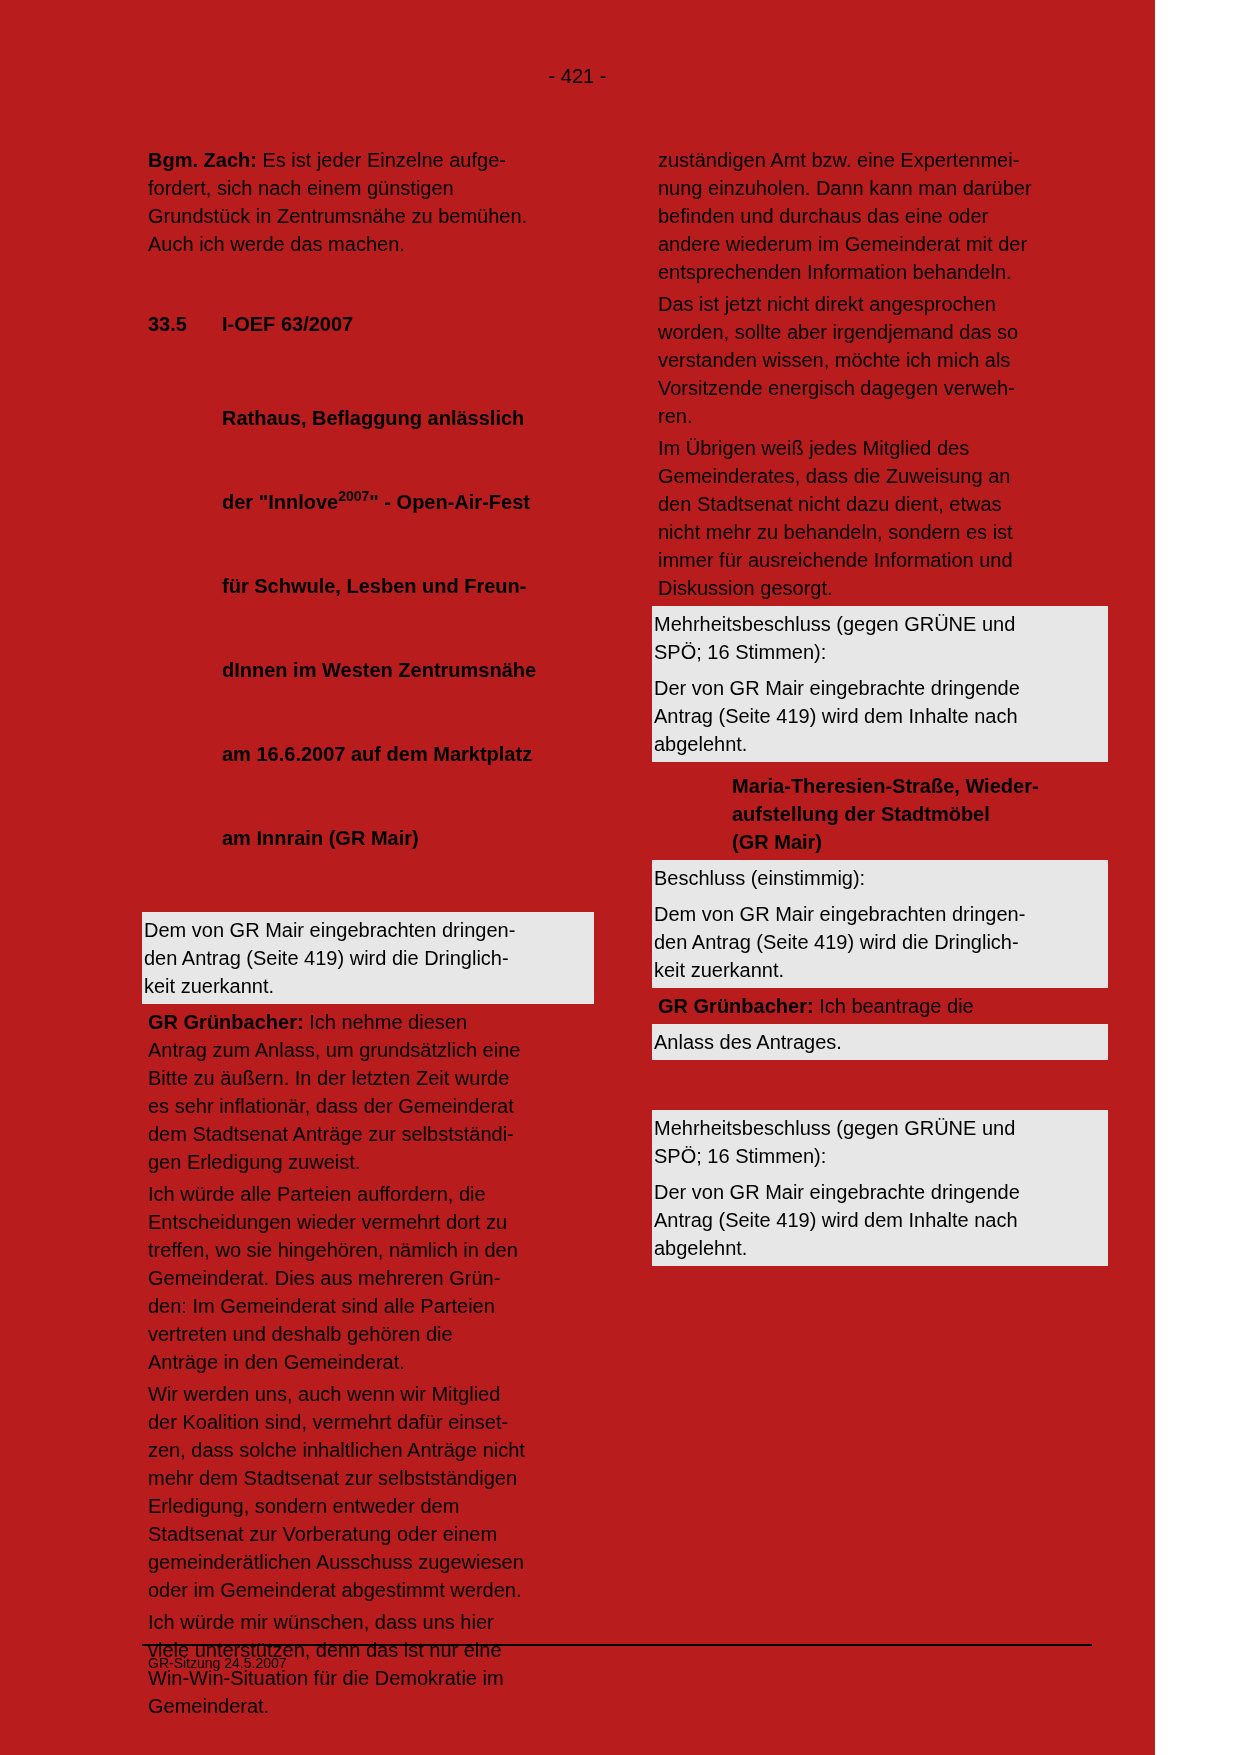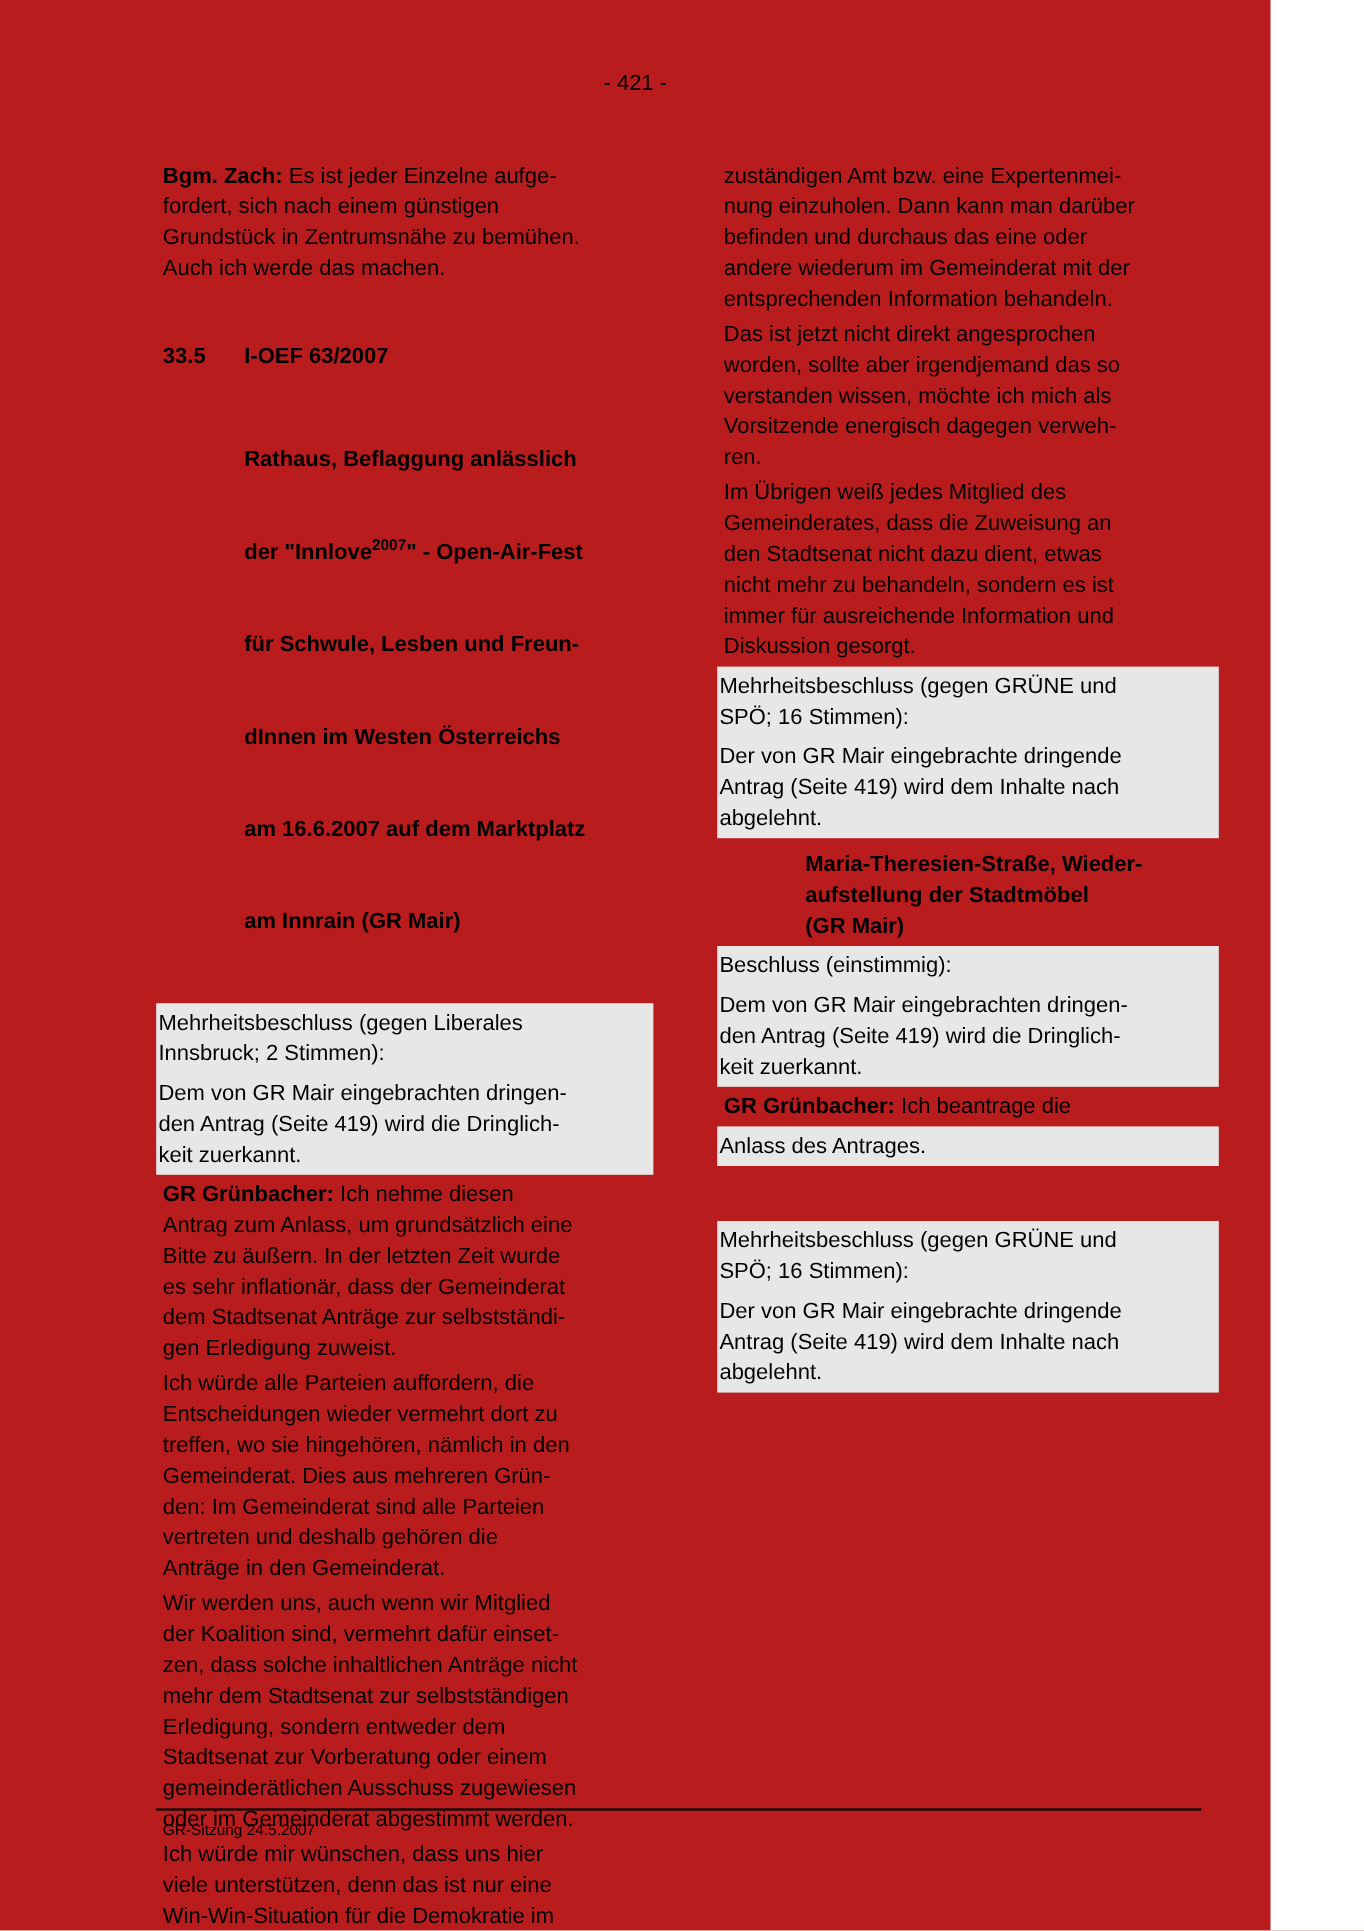--- a/index.html
+++ b/index.html
@@ -44,28 +44,26 @@
 
     <div class="sect-head">
         <span class="num">33.5</span>
         <span>I-OEF 63/2007</span>
       </div>
 
     <div class="sect-title">
       <div class="t-line">Rathaus, Beflaggung anlässlich</div>
       <div class="t-line"><span>der "Innlove</span><sup>2007</sup><span>" - Open-Air-Fest</span></div>
       <div class="t-line">für Schwule, Lesben und Freun-</div>
-      <div class="t-line">dInnen im Westen Österreichs</div>
+      <div class="t-line">dInnen im Westen Zentrumsnähe</div>
       <div class="t-line">am 16.6.2007 auf dem Marktplatz</div>
       <div class="t-line">am Innrain (GR Mair)</div>
     </div>
 
     <div class="gbox">
-      <p class="para">Mehrheitsbeschluss (gegen Liberales
-Innsbruck; 2 Stimmen):</p>
       <p class="para">Dem von GR Mair eingebrachten dringen-
 den Antrag (Seite 419) wird die Dringlich-
 keit zuerkannt.</p>
     </div>
 
     <p class="para"><span class="b">GR Grünbacher:</span> <span>Ich nehme diesen
 Antrag zum Anlass, um grundsätzlich eine
 Bitte zu äußern. In der letzten Zeit wurde
 es sehr inflationär, dass der Gemeinderat
 dem Stadtsenat Anträge zur selbstständi-

